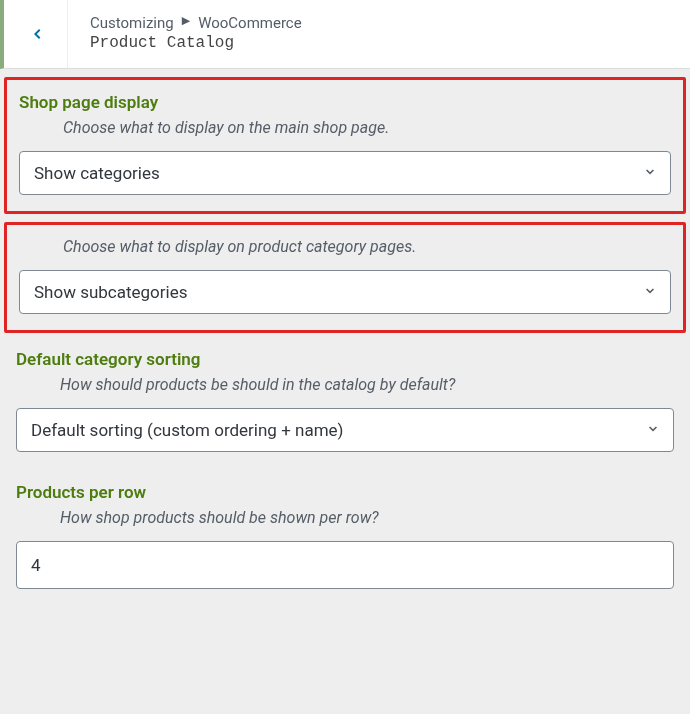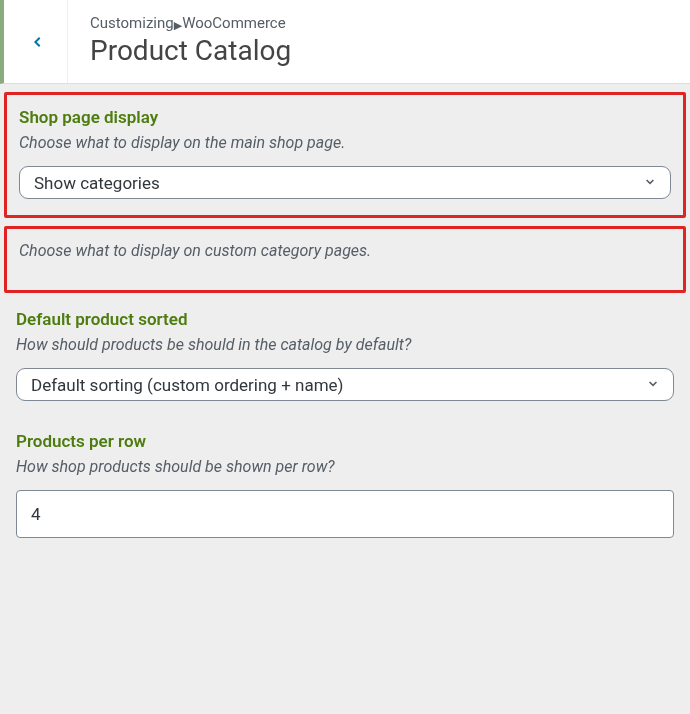--- a/index.html
+++ b/index.html
@@ -30,31 +30,33 @@
       fill: #0073aa;
     }
     .header-text {
       padding: 14px 22px 16px 22px;
       flex: 1;
     }
     .breadcrumb {
       font-size: 15px;
       color: #555d66;
       display: flex;
-      align-items: flex-end;
+      align-items: flex-start;
+      gap: 8px;
     }
     .breadcrumb .sep {
       font-size: 11px;
       color: #555d66;
     }
     .page-title {
-      font-size: 28px;
+      font-size: 16px;
       font-weight: 400;
       color: #444;
       margin-top: 2px;
+      font-family: Liberation Mono, monospace;
     }
     .content {
       padding: 0;
     }
     .section {
       padding: 12px 16px 18px 16px;
     }
     .highlighted {
       border: 3px solid #e02424;
       margin: 8px 4px 4px 4px;
@@ -65,27 +67,28 @@
       font-size: 17px;
       font-weight: 600;
       color: #4d7c0f;
       margin-bottom: 6px;
     }
     .section-desc {
       font-size: 16px;
       font-style: italic;
       color: #555d66;
       margin-bottom: 14px;
+      margin-left: 44px;
     }
     .select-wrap {
       position: relative;
       background: #ffffff;
       border: 1px solid #7e8993;
-      border-radius: 9px;
-      height: 33px;
+      border-radius: 4px;
+      height: 44px;
       display: flex;
       align-items: center;
       padding: 0 24px 0 14px;
     }
     .select-value {
       font-size: 17px;
       color: #32373c;
     }
     .select-chevron {
       position: absolute;
@@ -141,25 +144,31 @@
     <div class="section-desc">Choose what to display on the main shop page.</div>
     <div class="select-wrap">
       <span class="select-value">Show categories</span>
       <svg class="select-chevron" viewBox="0 0 20 20">
           <path d="M5 7l5 5 5-5-1.4-1.4L10 9.2 6.4 5.6z"></path>
         </svg>
     </div>
   </div>
 
   <div class="section highlighted">
-    <div class="section-desc">Choose what to display on custom category pages.</div>
+    <div class="section-desc">Choose what to display on product category pages.</div>
+    <div class="select-wrap">
+      <span class="select-value">Show subcategories</span>
+      <svg class="select-chevron" viewBox="0 0 20 20">
+          <path d="M5 7l5 5 5-5-1.4-1.4L10 9.2 6.4 5.6z"></path>
+        </svg>
+    </div>
   </div>
 
   <div class="section">
-    <div class="section-label">Default product sorted</div>
+    <div class="section-label">Default category sorting</div>
     <div class="section-desc">How should products be should in the catalog by default?</div>
     <div class="select-wrap">
       <span class="select-value">Default sorting (custom ordering + name)</span>
       <svg class="select-chevron" viewBox="0 0 20 20">
           <path d="M5 7l5 5 5-5-1.4-1.4L10 9.2 6.4 5.6z"></path>
         </svg>
     </div>
   </div>
 
   <div class="section">

